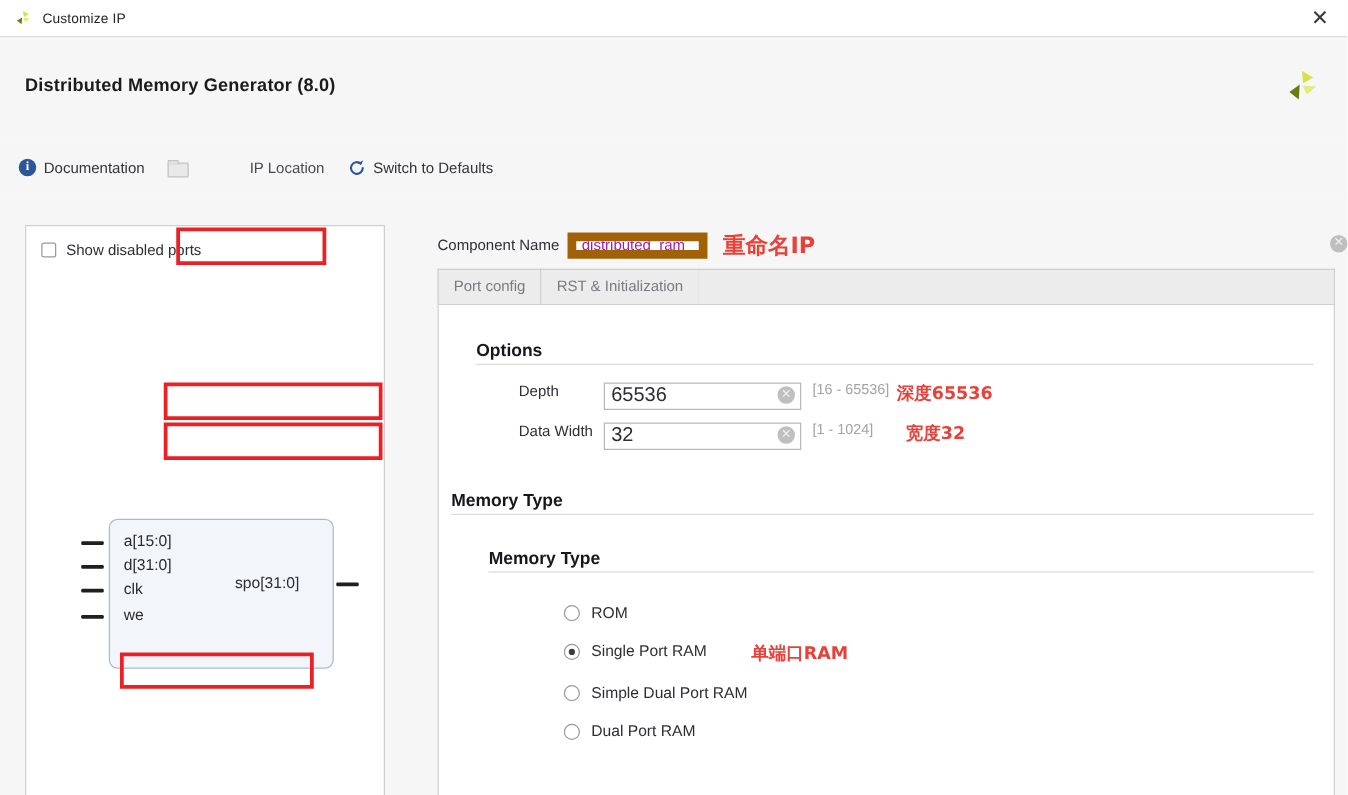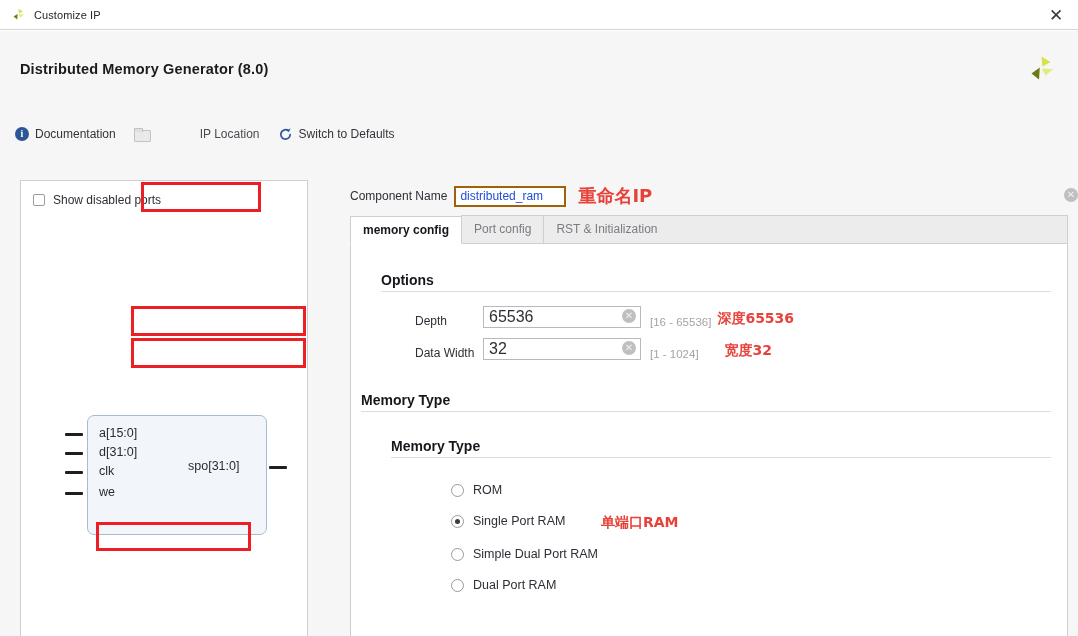--- a/index.html
+++ b/index.html
@@ -206,23 +206,23 @@
   }
   .compname-label {
     font-size: 12px;
     color: #2e2e36;
     margin-right: 7px;
     white-space: nowrap;
   }
   .compname-input {
     width: 112px; height: 21px;
     background: #ffffff;
-    border: 2px solid #a16207;
+    border: 7px solid #a16207;
     font-size: 12px;
-    color: #1d4ed8;
+    color: #a21caf;
     padding: 1px 4px;
     line-height: 19px;
     font-family: "Liberation Sans", sans-serif;
   }
   .cn-annotation {
     margin-left: 12px;
     color: #e8413a;
     font-size: 18px;
     font-weight: bold;
     font-family: "DejaVu Sans", sans-serif;
@@ -297,21 +297,21 @@
   }
   .section-rule {
     position: absolute;
     height: 1px;
     background: #dcdcdc;
   }
 
   .field-row {
     position: absolute;
     display: flex;
-    align-items: flex-end;
+    align-items: flex-start;
   }
   .field-label {
     width: 68px;
     font-size: 12px;
     color: #2e2e36;
   }
   .num-input {
     position: relative;
     width: 158px; height: 22px;
     background: #ffffff;
@@ -449,21 +449,20 @@
     <div class="right-panel">
 
       <div class="compname-row">
         <span class="compname-label">Component Name</span>
         <input class="compname-input" value="distributed_ram" style="">
         <span class="cn-annotation">重命名IP</span>
         <span class="clear-x" style="right:-10px; top:4px;">✕</span>
       </div>
 
       <div class="tabs">
-        <div class="tab active">memory config</div>
         <div class="tab">Port config</div>
         <div class="tab">RST &amp; Initialization</div>
         <div class="tab-filler"></div>
       </div>
 
       <div class="tab-body">
 
         <div class="section-head" style="left:30px; top:28px;">Options</div>
         <div class="section-rule" style="left:30px; top:47px; width:670px;"></div>
 

